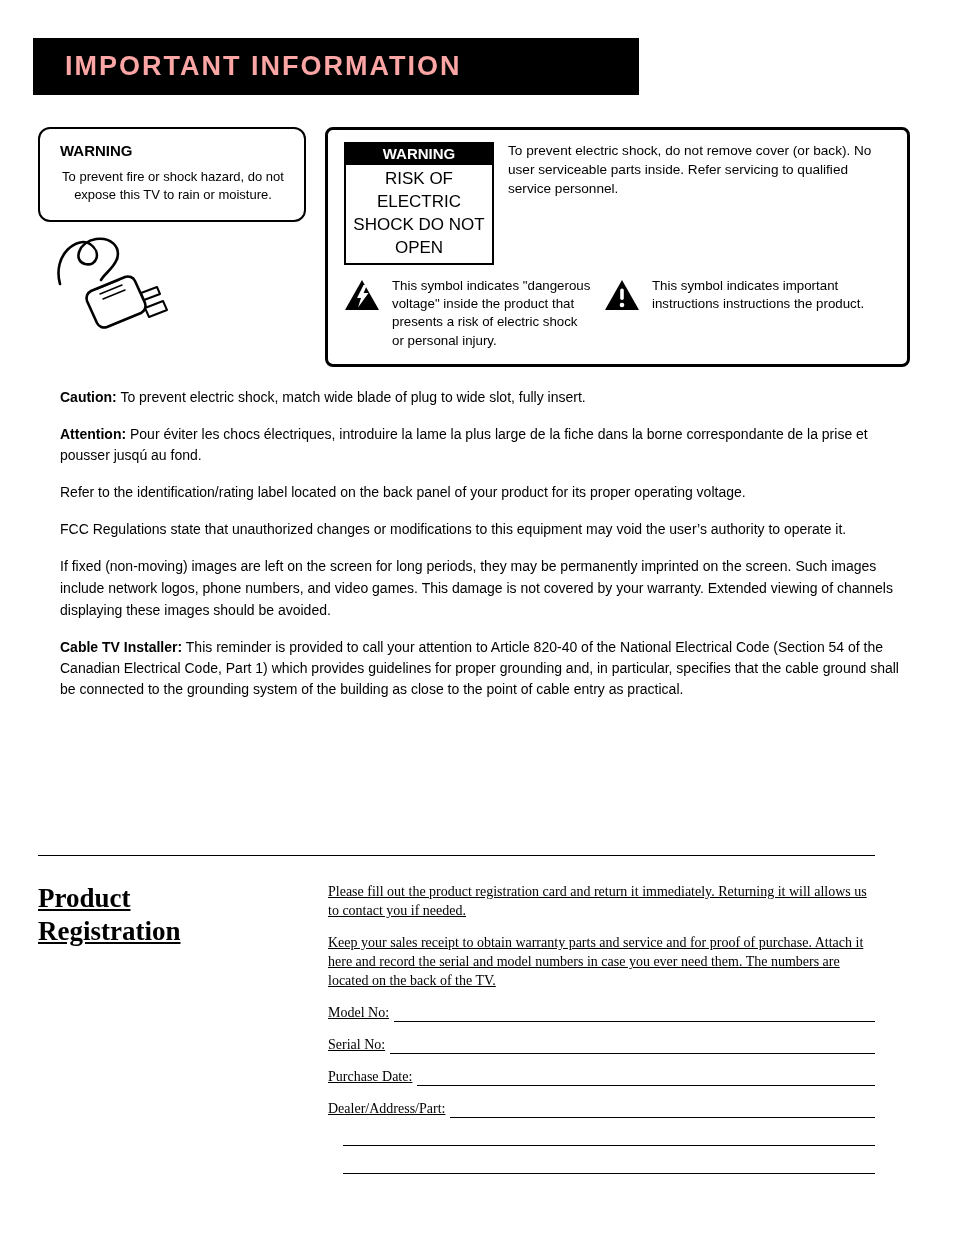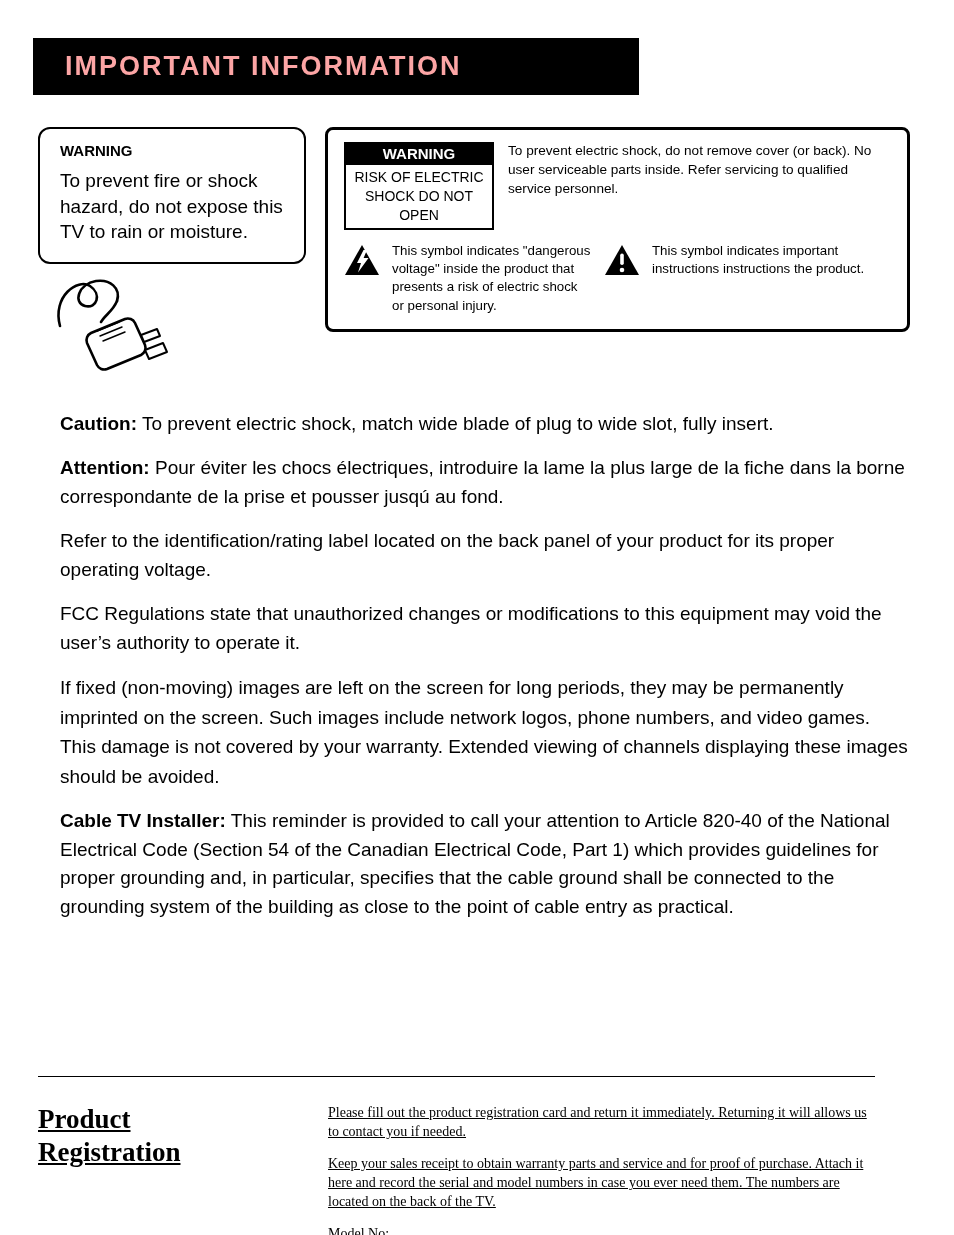--- a/index.html
+++ b/index.html
@@ -20,50 +20,50 @@
 
   .top-row { display: flex; gap: 19px; margin: 32px 44px 0 38px; align-items: flex-start; }
   .left-col { width: 268px; flex: 0 0 268px; }
 
   .warning-box {
     border: 2px solid #000;
     border-radius: 12px;
     padding: 13px 18px 17px 20px;
   }
   .warning-title { font-weight: bold; font-size: 15px; margin-bottom: 9px; }
-  .warning-body { font-size: 19px; line-height: 1.35; }
+  .warning-body { font-size: 13px; line-height: 1.35; text-align: center; }
 
   .plug-art { margin: 10px 0 0 14px; }
 
   .shock-box {
     flex: 1;
     border: 3px solid #000;
     border-radius: 8px;
     padding: 12px 14px 14px 16px;
   }
   .shock-top { display: flex; gap: 14px; }
   .shock-left { width: 150px; flex: 0 0 150px; }
   .shock-warning-bar {
     background: #000; color: #fff; text-align: center;
     font-weight: bold; font-size: 15px; padding: 3px 0;
   }
   .risk-box {
     border: 2px solid #000; border-top: none;
-    text-align: center; font-size: 14px; line-height: 1.35;
+    text-align: center; font-size: 17px; line-height: 1.35;
     padding: 3px 4px;
   }
   .shock-right { flex: 1; font-size: 13.6px; line-height: 1.38; }
 
   .shock-bottom { display: flex; gap: 12px; margin-top: 12px; align-items: flex-start; }
   .tri-icon { flex: 0 0 36px; margin-top: 2px; }
   .sym-text { font-size: 13.3px; line-height: 1.38; }
   .sym-text.bolt { width: 200px; flex: 0 0 200px; }
   .sym-text.excl { flex: 1; }
 
-  .paragraphs { margin: 20px 44px 0 60px; font-size: 19px; line-height: 1.5; }
+  .paragraphs { margin: 20px 44px 0 60px; font-size: 14px; line-height: 1.5; }
   .paragraphs p { margin-bottom: 16px; }
   .paragraphs .bold-para { font-weight: normal; line-height: 1.55; }
   .para-label { font-weight: bold; }
 
   .reg-section {
     margin: 155px 79px 0 38px;
     border-top: 1.5px solid #000;
     padding-top: 26px;
     display: flex;
     text-decoration: underline;

